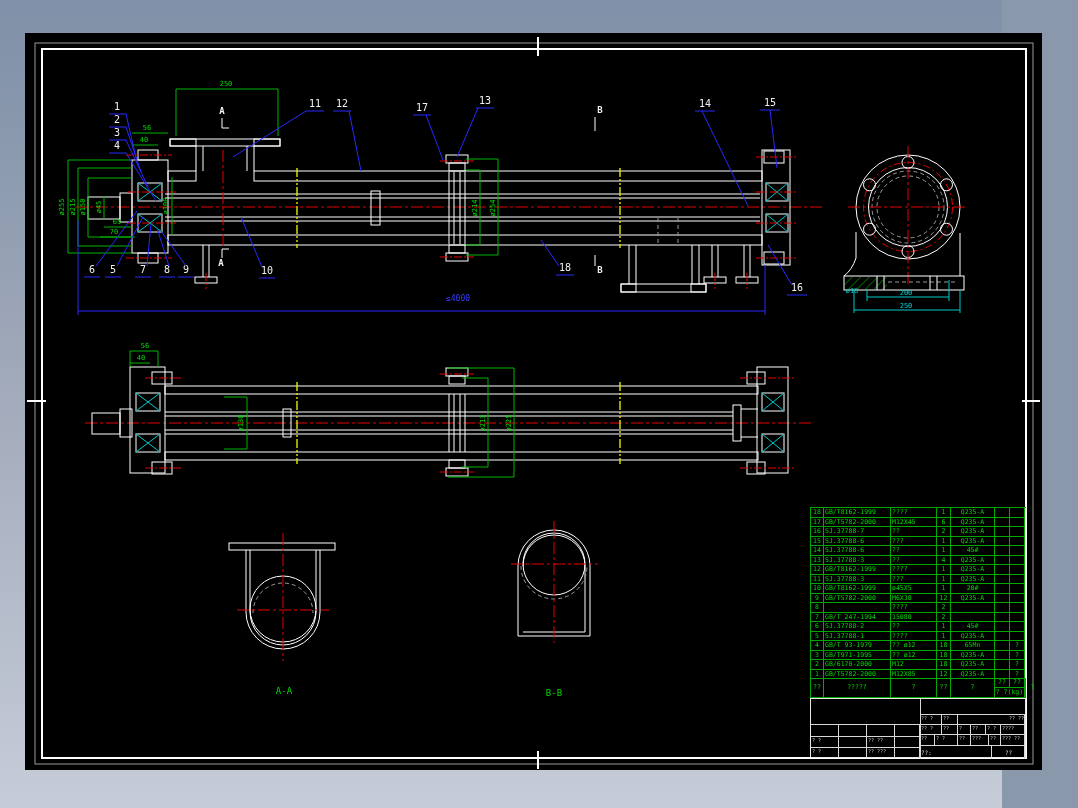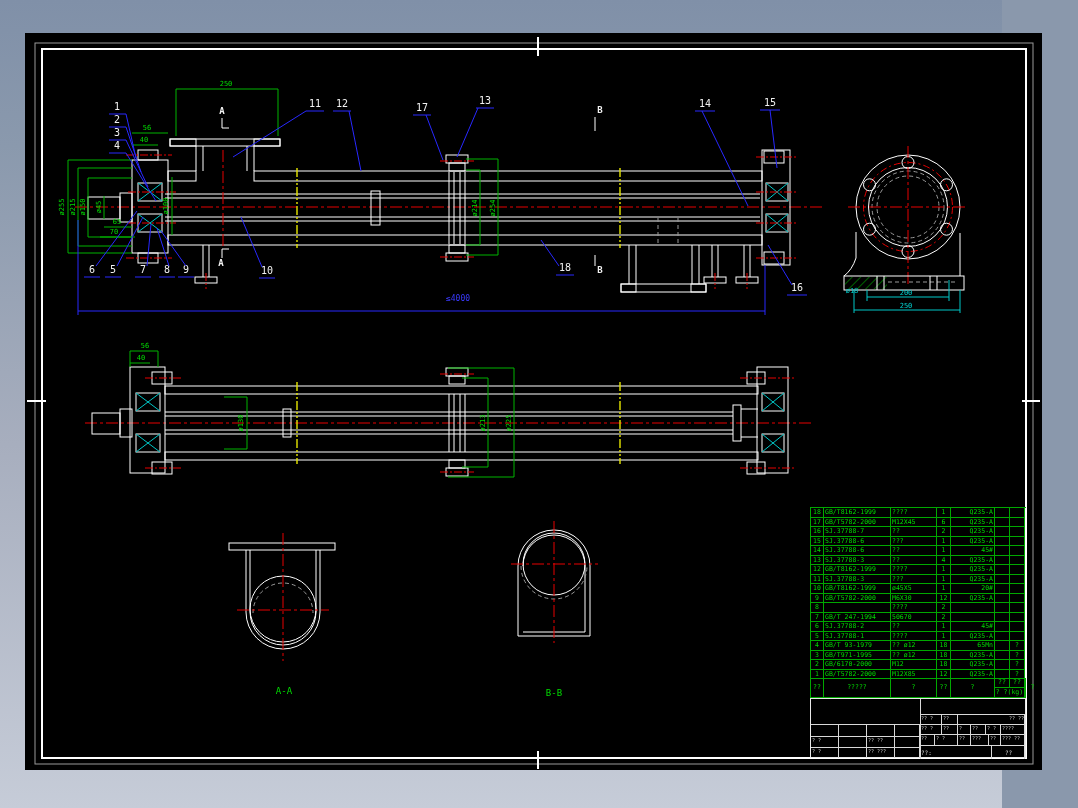--- a/index.html
+++ b/index.html
@@ -29,21 +29,21 @@
   .sec{fill:#f2f2f2;font-size:9px;font-weight:bold;text-anchor:middle}
   .slab{fill:#00dc00;font-size:9px;text-anchor:middle}
   .bt{fill:#3a3aff;font-size:8px;text-anchor:middle}
   .ct{fill:#00d2d2;font-size:7px;text-anchor:middle}
   
   #bom{position:absolute;left:810px;top:507px;width:216px;color:#00d800;font-size:6.5px;line-height:9.5px;}
   #bom-rows{position:absolute;left:0;top:0;width:216px;border-left:1px solid #00a800;border-top:1px solid #00a800;box-sizing:border-box;}
   .brow{display:grid;grid-template-columns:13px 67px 46px 14px 44px 15px 15px;height:9.5px;overflow:hidden;}
   .bcell{border-right:1px solid #00a800;border-bottom:1px solid #00a800;padding:0 1px;white-space:nowrap;overflow:hidden;box-sizing:border-box;}
   .bcell.qty,.bcell.no,.bcell.rk,.bcell.w1{text-align:center;padding:0;}
-  .bcell.mat{text-align:right;}
+  .bcell.mat{text-align:center;}
   #bhead{position:absolute;left:0;top:171px;width:216px;height:20px;display:grid;box-sizing:border-box;
          grid-template-columns:13px 67px 46px 14px 44px 30px 15px;border:1px solid #00a800;border-top:none;}
   .hcell{border-right:1px solid #00a800;text-align:center;line-height:19px;overflow:hidden;box-sizing:border-box;}
   .hw{display:flex;flex-direction:column;line-height:9px;border-right:1px solid #00a800;box-sizing:border-box;}
   .hw .t{border-bottom:1px solid #00a800;display:flex;}
   .hw .t span{flex:1;text-align:center;}
   .hw .t span:first-child{border-right:1px solid #00a800;}
   .hw .b{text-align:center;}
   
   #tblock{position:absolute;left:810px;top:698px;width:216px;height:60px;border:1px solid #e8e8e8;box-sizing:border-box;color:#cfcfcf;font-size:5px;line-height:6px;font-family:"DejaVu Sans Mono",monospace;}
@@ -523,21 +523,21 @@
           <div class="bcell code"></div>
           <div class="bcell nm">????</div>
           <div class="bcell qty">2</div>
           <div class="bcell mat"></div>
           <div class="bcell w1"></div>
           <div class="bcell rk"></div>
         </div>
         <div class="brow">
           <div class="bcell no">7</div>
           <div class="bcell code">GB/T 247-1994</div>
-          <div class="bcell nm">50670</div>
+          <div class="bcell nm">15080</div>
           <div class="bcell qty">2</div>
           <div class="bcell mat"></div>
           <div class="bcell w1"></div>
           <div class="bcell rk"></div>
         </div>
         <div class="brow">
           <div class="bcell no">6</div>
           <div class="bcell code">SJ.37788-2</div>
           <div class="bcell nm">??</div>
           <div class="bcell qty">1</div>

